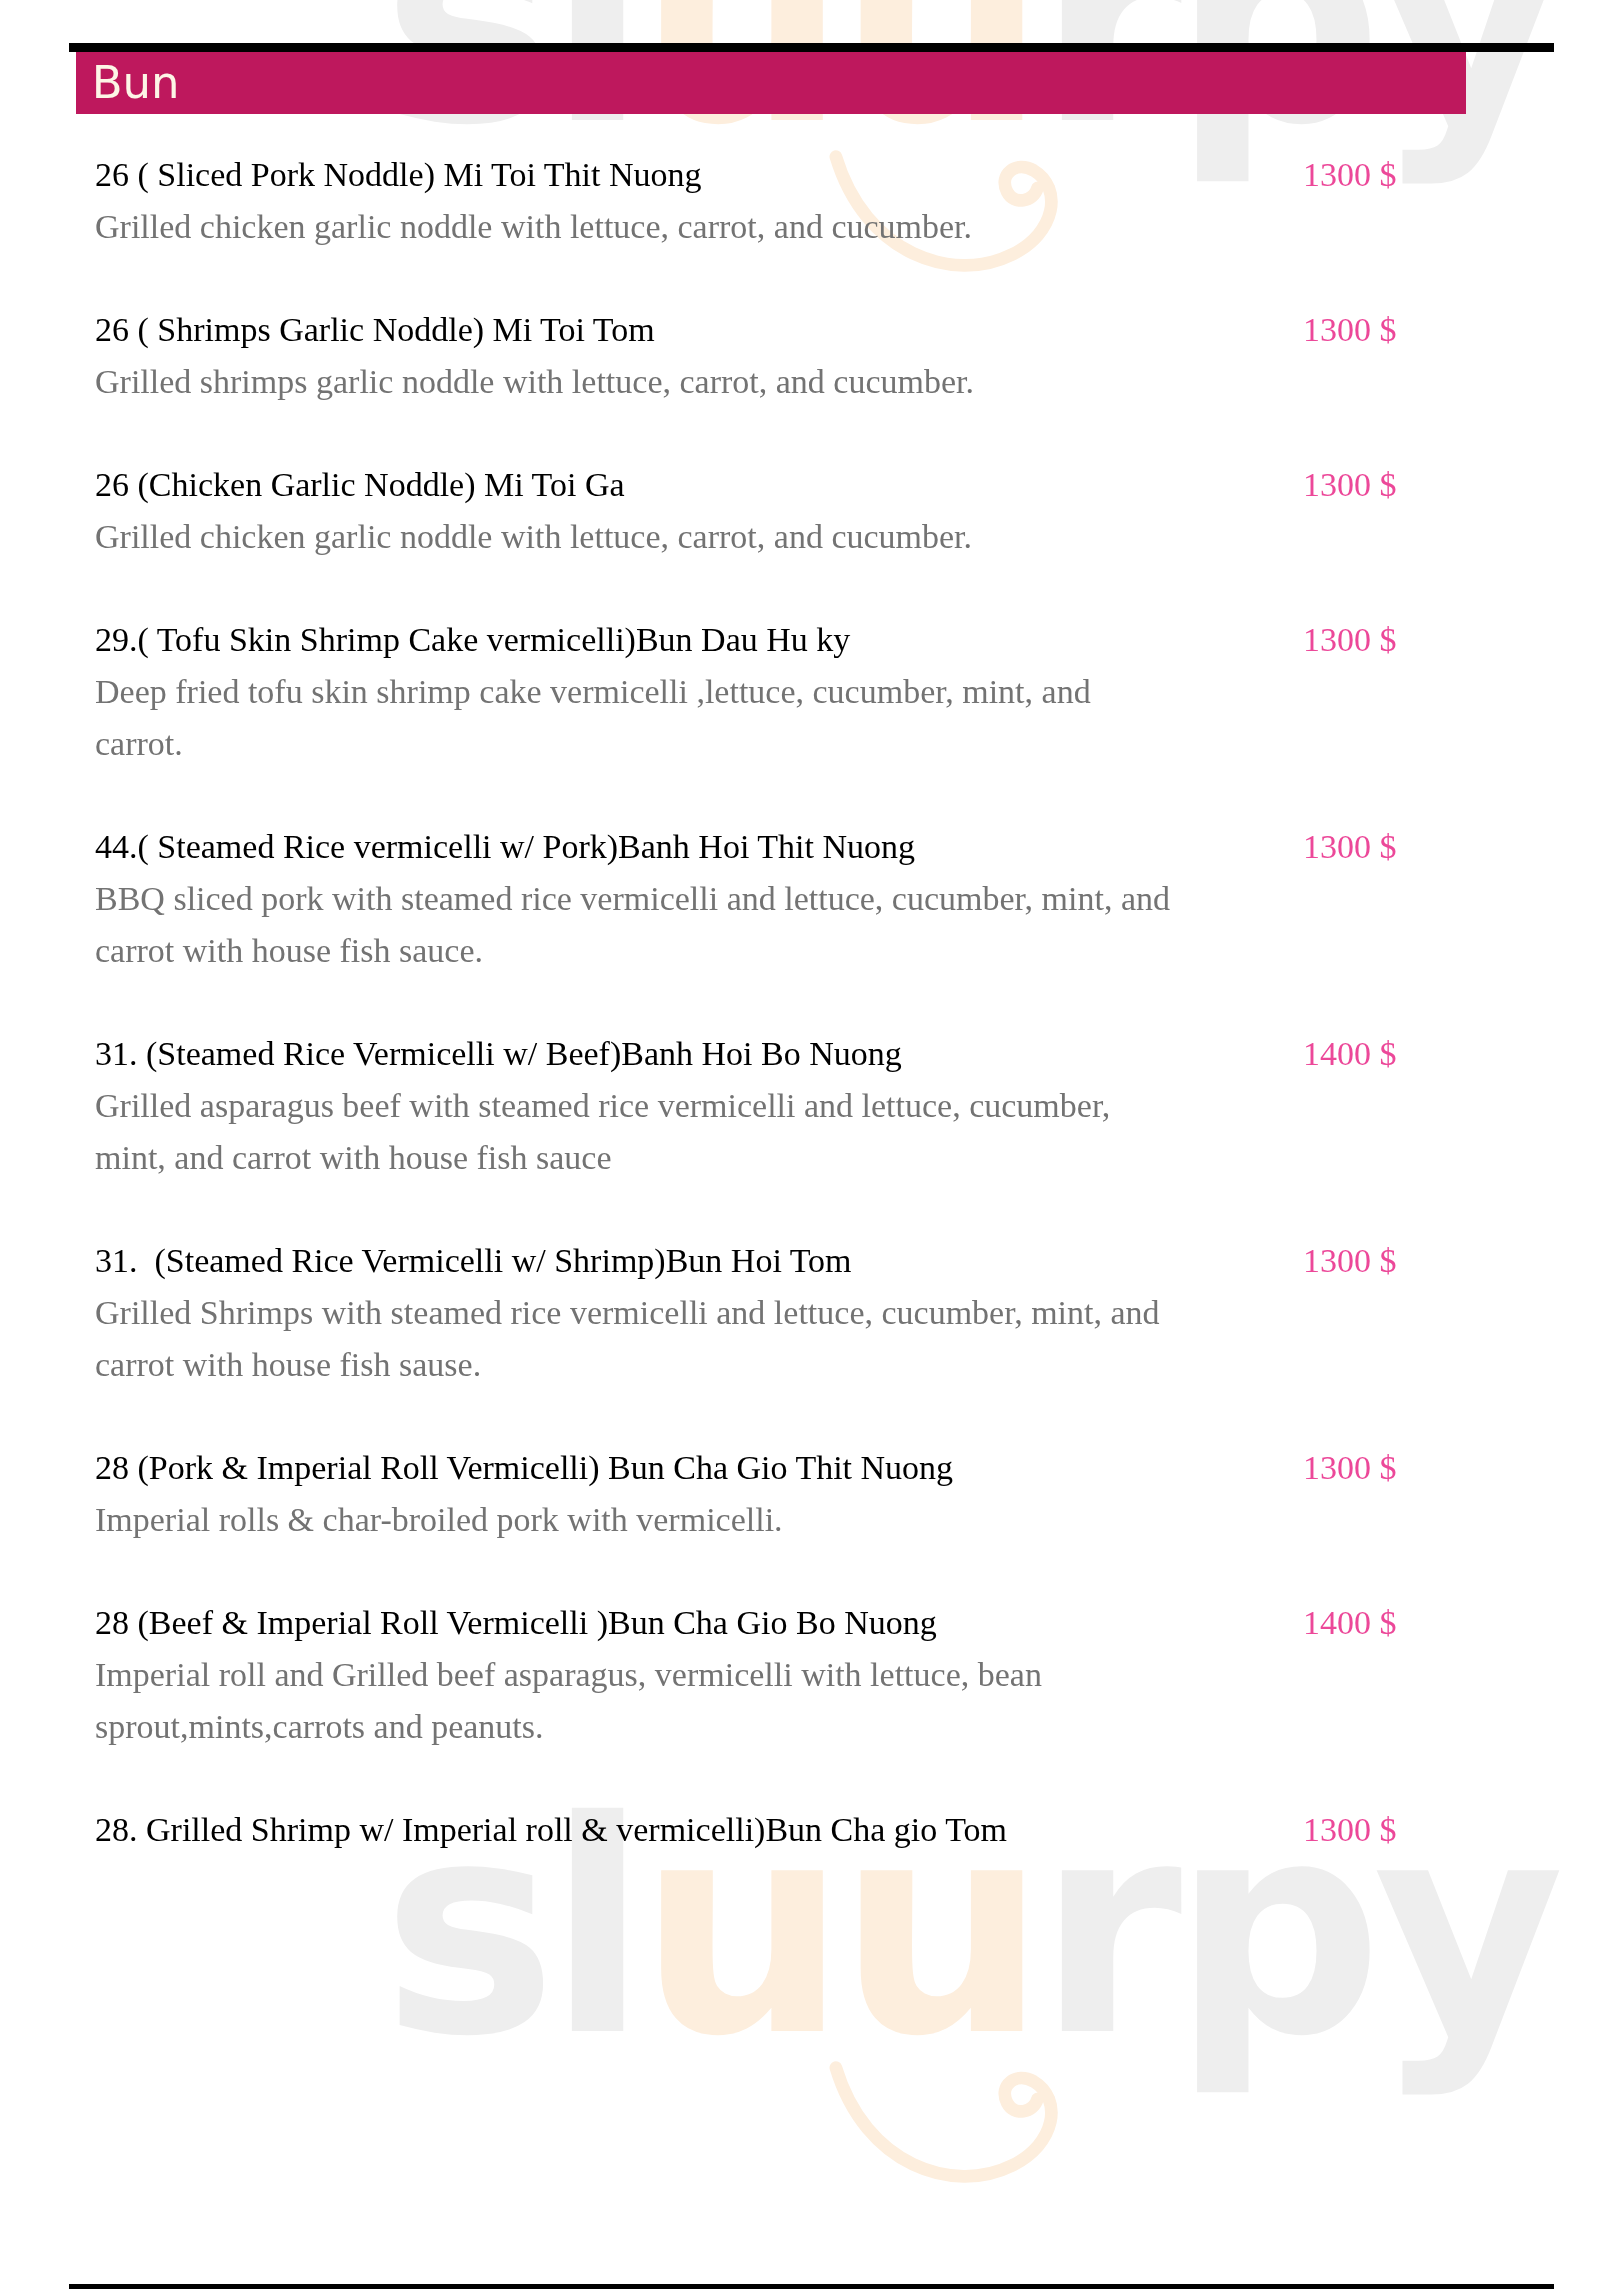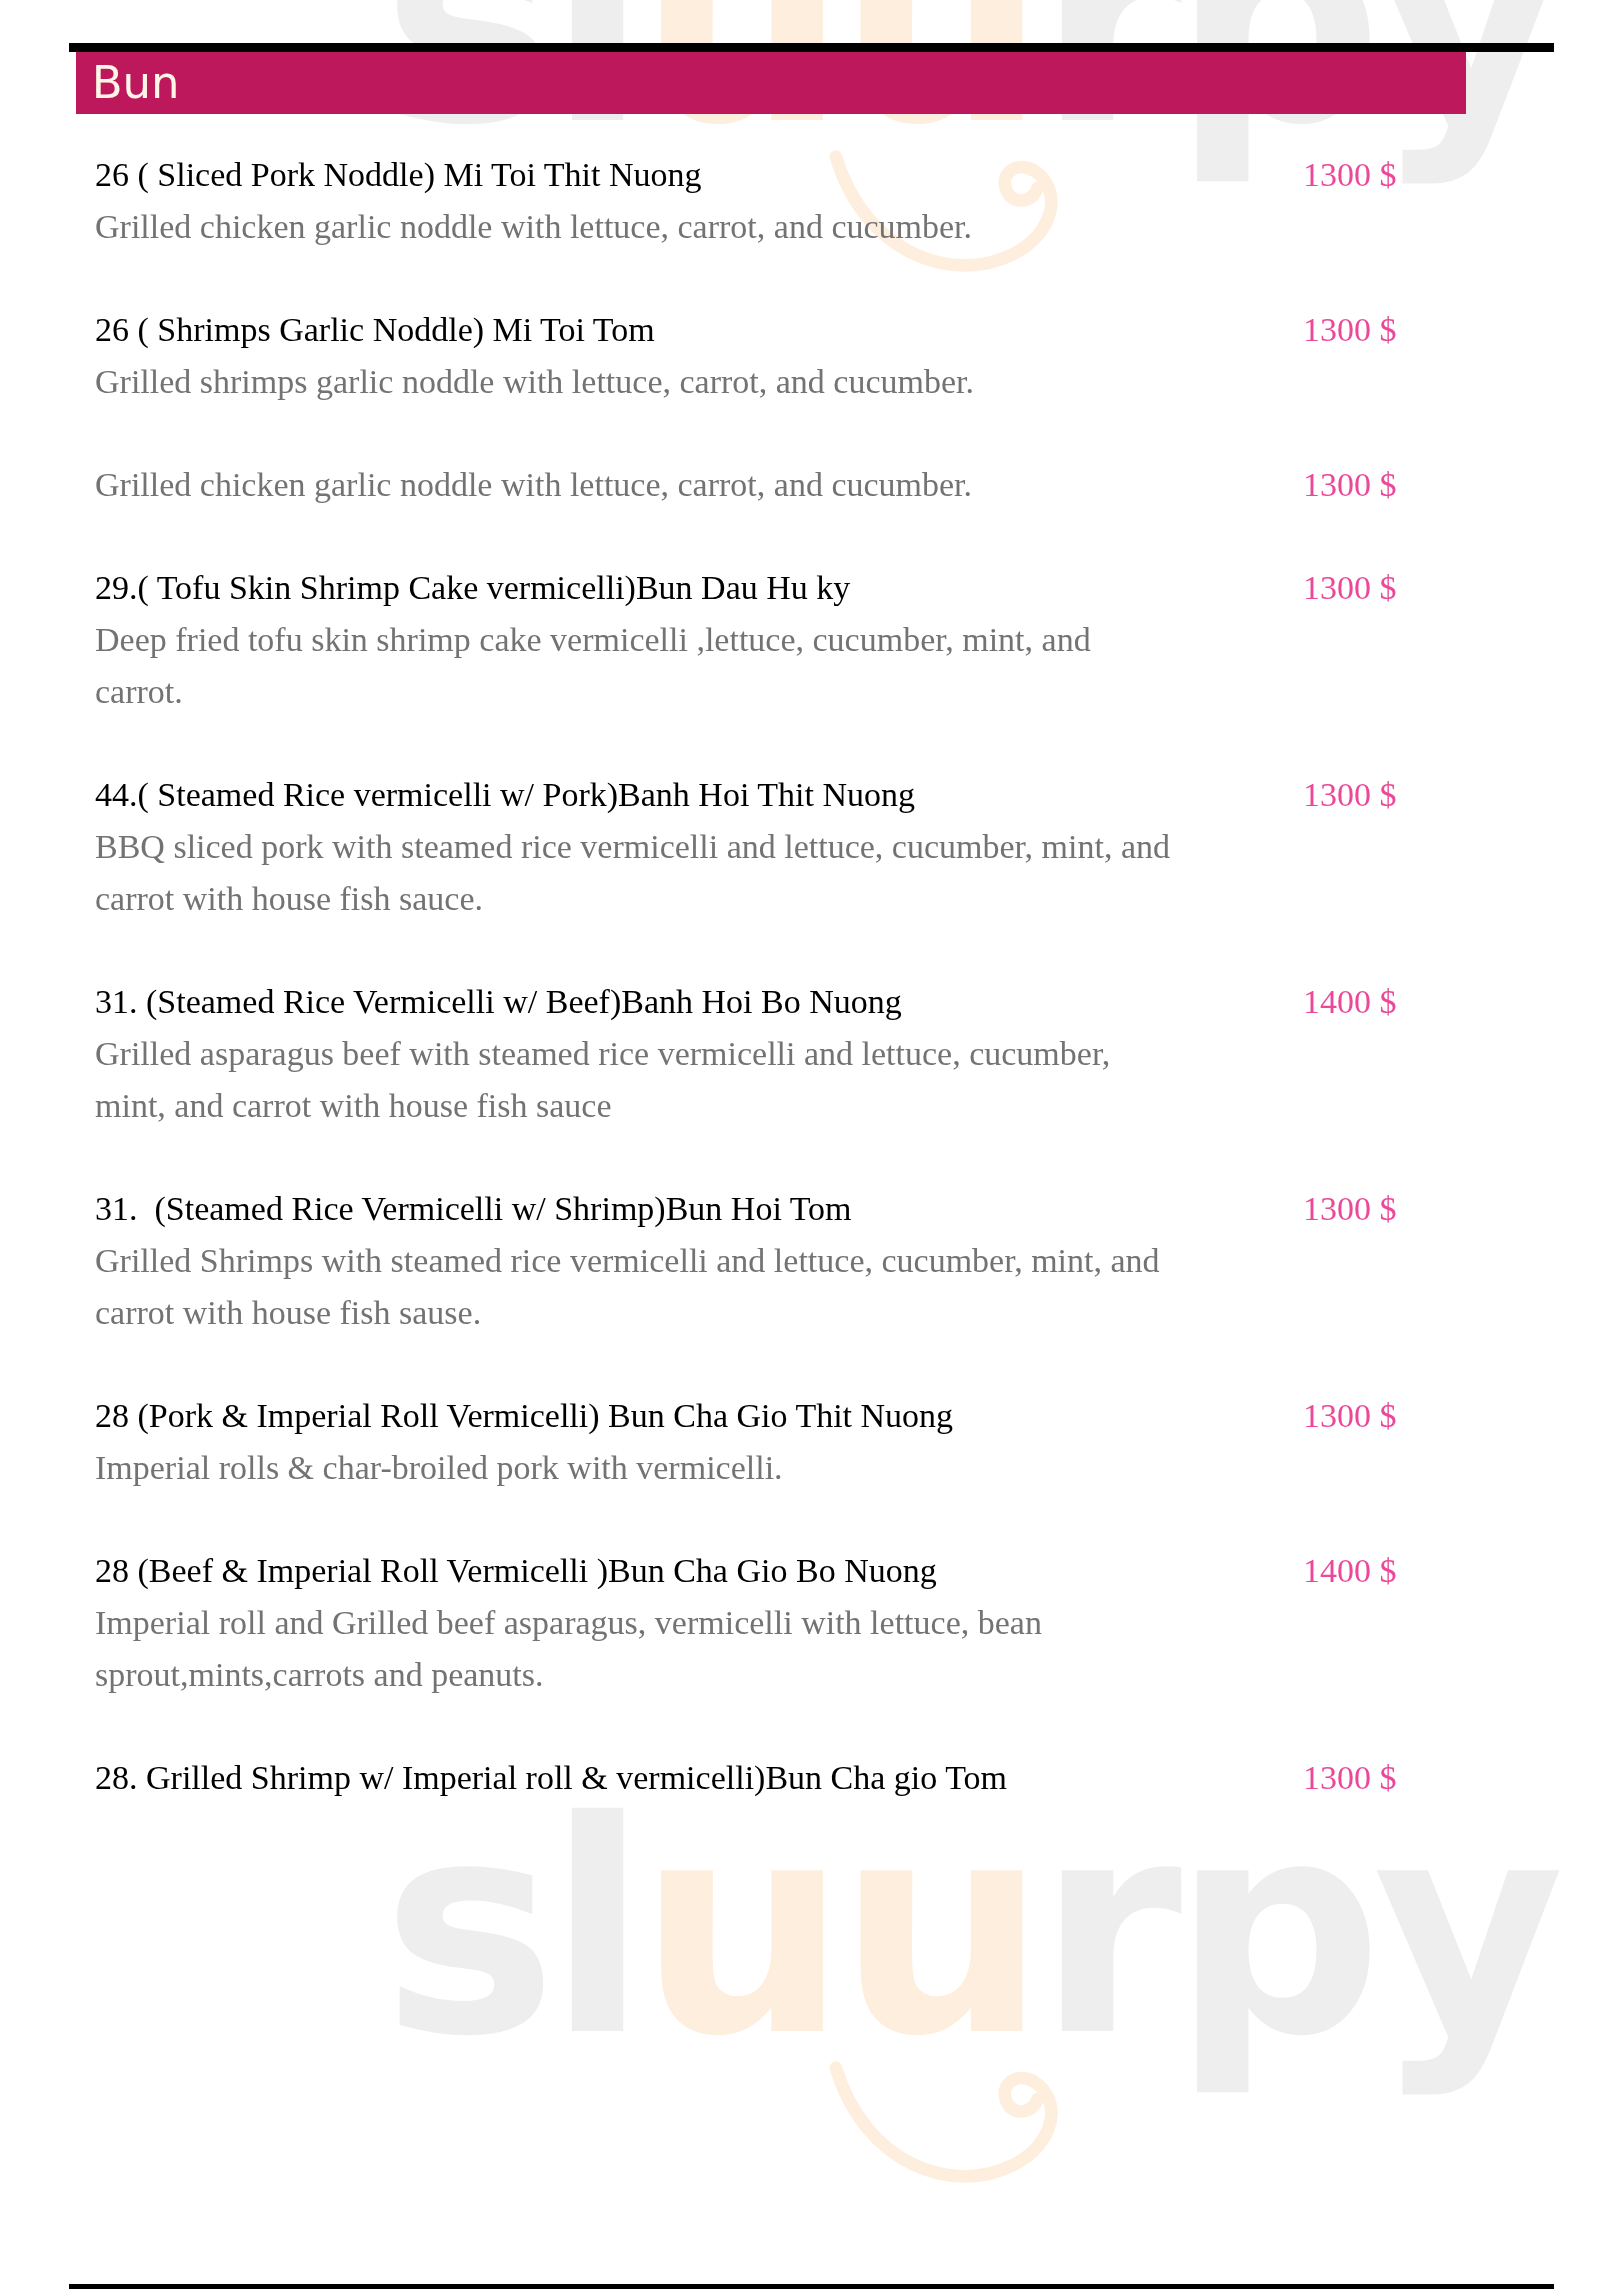--- a/index.html
+++ b/index.html
@@ -185,20 +185,21 @@
     <div class="menu-item">
       <div class="item-text">
         <span class="item-name">26 ( Shrimps Garlic Noddle) Mi Toi Tom</span>
         <span class="item-desc">Grilled shrimps garlic noddle with lettuce, carrot, and cucumber.</span>
       </div>
       <div class="item-price">1300 $</div>
     </div>
 
     <div class="menu-item">
       <div class="item-text">
+        <span class="item-name">26 (Chicken Garlic Noddle) Mi Toi Ga</span>
         <span class="item-desc">Grilled chicken garlic noddle with lettuce, carrot, and cucumber.</span>
       </div>
       <div class="item-price">1300 $</div>
     </div>
 
     <div class="menu-item">
       <div class="item-text">
         <span class="item-name">29.( Tofu Skin Shrimp Cake vermicelli)Bun Dau Hu ky</span>
         <span class="item-desc">Deep fried tofu skin shrimp cake vermicelli ,lettuce, cucumber, mint, and carrot.</span>
       </div>

